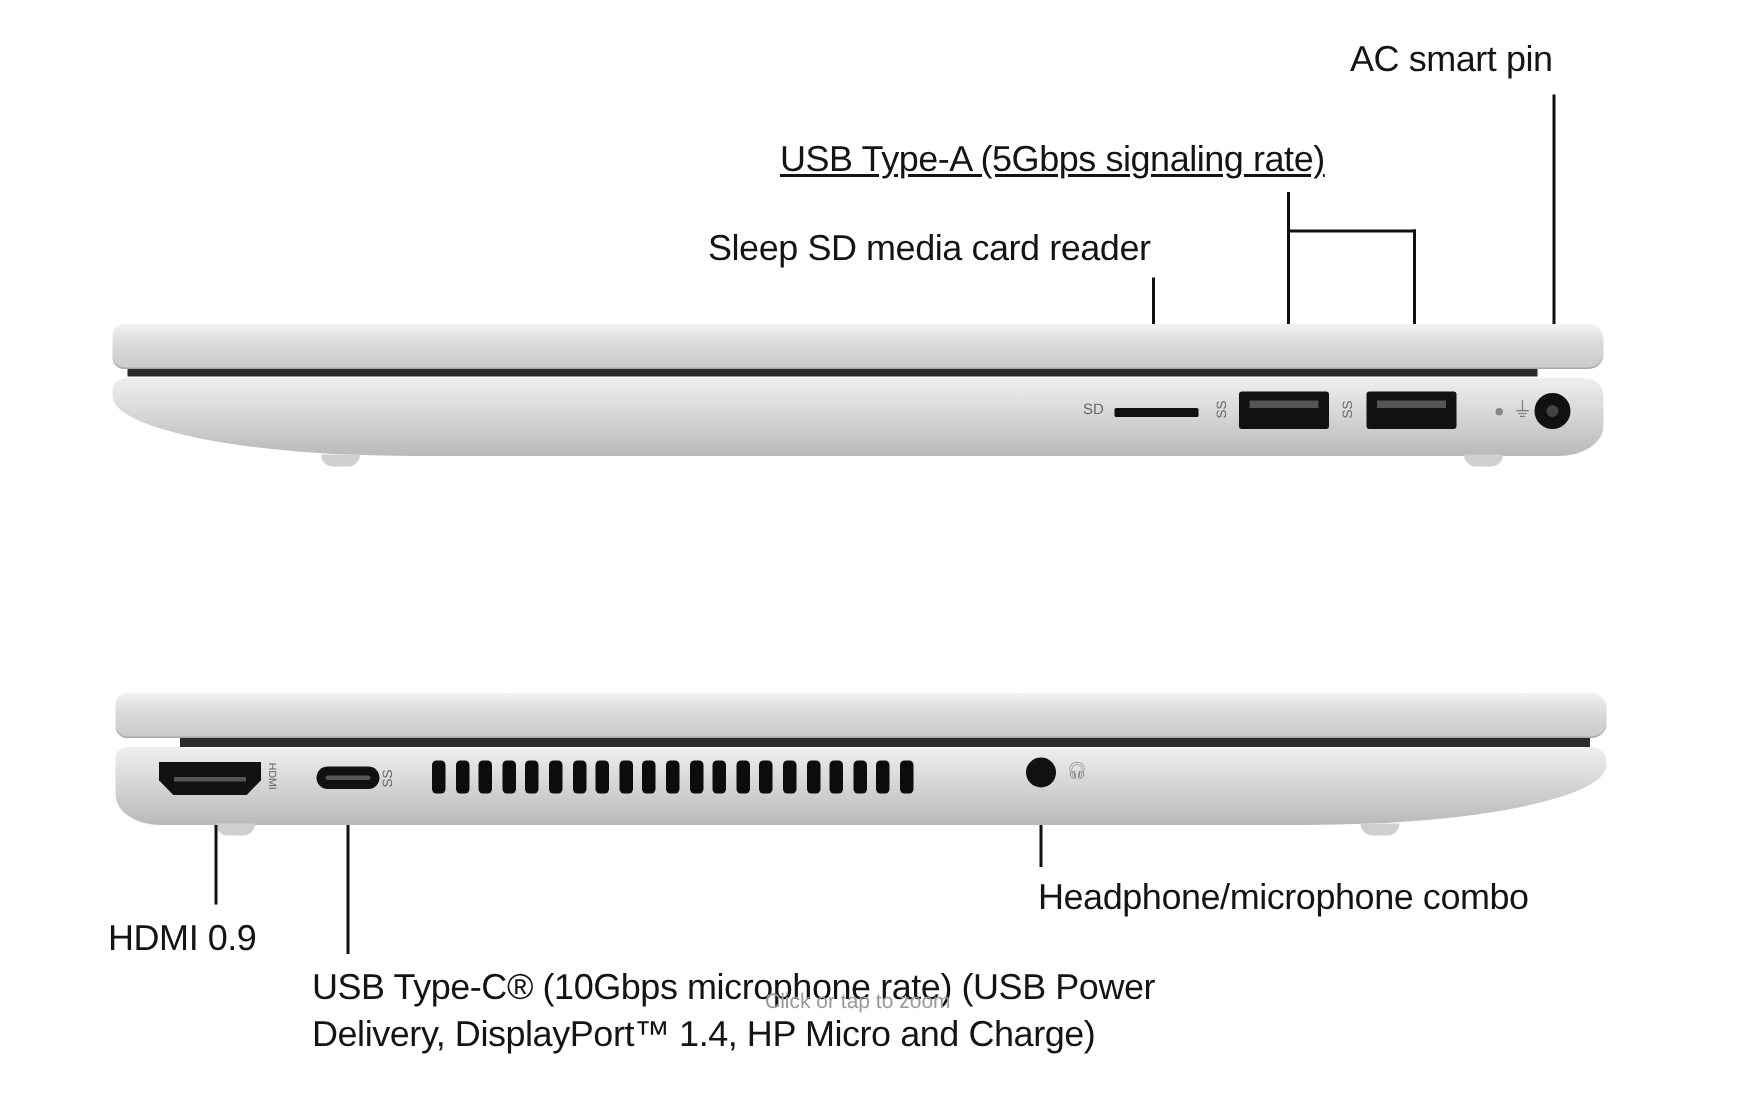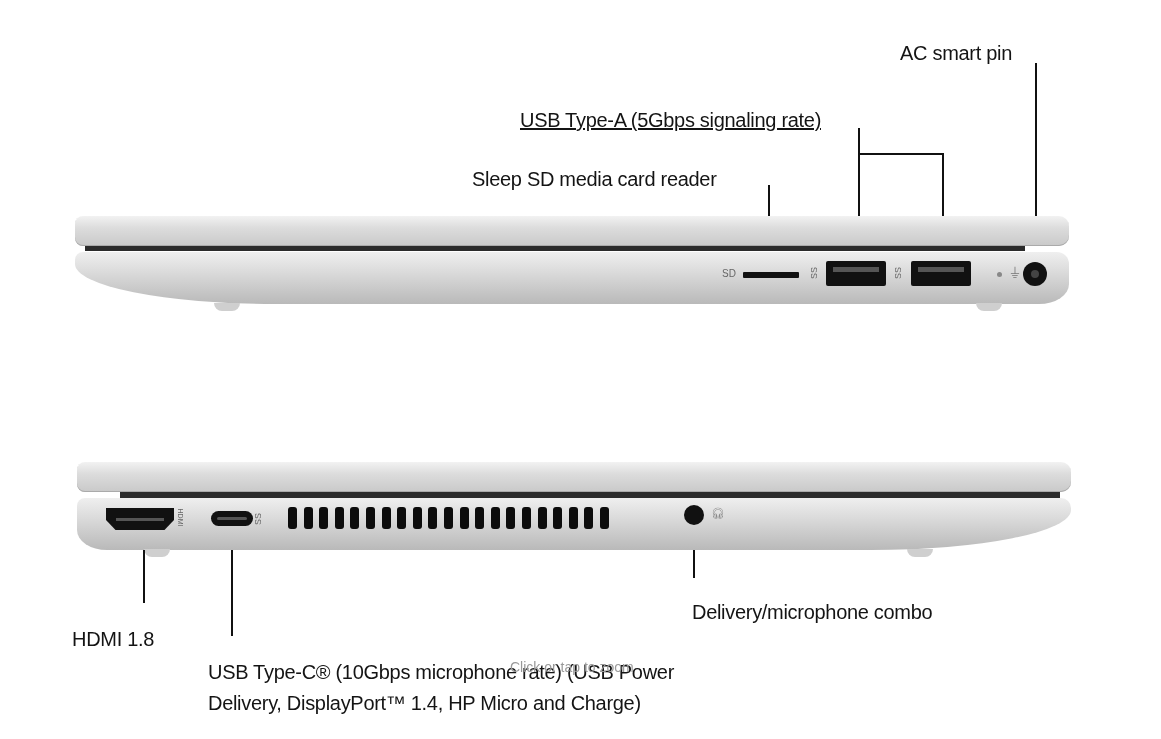--- a/index.html
+++ b/index.html
@@ -1,17 +1,17 @@
 <!DOCTYPE html>
 <html><head>
 <meta charset="utf-8">
 <style>
   html,body{margin:0;padding:0;background:#fff;}
   body{width:1161px;height:739px;position:relative;overflow:hidden;font-family:"Liberation Sans","DejaVu Sans",sans-serif;color:#111;}
-  .lbl{position:absolute;font-size:20px;letter-spacing:-0.3px;white-space:nowrap;color:#141414;margin-top:16px;}
+  .lbl{position:absolute;font-size:24px;letter-spacing:-0.3px;white-space:nowrap;color:#141414;}
   .line{position:absolute;background:#111;}
   .lid{position:absolute;border-radius:8px 10px 10px 8px;background:linear-gradient(#f2f2f2,#dcdcdc 40%,#c9c9c9);box-shadow:inset 0 -1px 0 #aaa;}
   .base{position:absolute;background:linear-gradient(#efefef,#dadada 40%,#c4c4c4 80%,#b9b9b9);}
   .gap{position:absolute;background:#2b2b2b;}
   .foot{position:absolute;width:26px;height:8px;border-radius:0 0 13px 13px;background:#cfcfcf;}
   .port{position:absolute;background:#111;}
   .vent{position:absolute;width:9px;height:22px;border-radius:3px;background:#0c0c0c;}
   .tiny{position:absolute;font-size:9px;color:#666;}
   .overlay{position:absolute;font-size:14px;color:#999;}
 </style>
@@ -94,22 +94,22 @@
       <div class="vent" style="left: 280.8px; top: 0px;"></div>
       <div class="vent" style="left: 296.4px; top: 0px;"></div>
       <div class="vent" style="left: 312px; top: 0px;"></div>
     </div>
 
   <div class="port" style="left:684px;top:505px;width:20px;height:20px;border-radius:50%;"></div>
   <span style="position:absolute;left:711px;top:507px;font-size:11px;color:#888;">🎧︎</span>
 </div>
 
 <div class="line" style="left:143px;top:550px;width:2px;height:53px;"></div>
-<span class="lbl" style="left:72px;top:612px;">HDMI 1.8</span>
+<span class="lbl" style="left:72px;top:612px;">HDMI 0.9</span>
 
 <div class="line" style="left:231px;top:550px;width:2px;height:86px;"></div>
 <span class="lbl" style="left:208px;top:645px;">USB Type-C® (10Gbps microphone rate) (USB Power</span>
 <span class="lbl" style="left:208px;top:676px;">Delivery, DisplayPort™ 1.4, HP Micro and Charge)</span>
 
 <div class="line" style="left:693px;top:550px;width:2px;height:28px;"></div>
-<span class="lbl" style="left:692px;top:585px;">Delivery/microphone combo</span>
+<span class="lbl" style="left:692px;top:585px;">Headphone/microphone combo</span>
 
 <span class="overlay" style="left:510px;top:659px;">Click or tap to zoom</span>
 
 </body></html>

